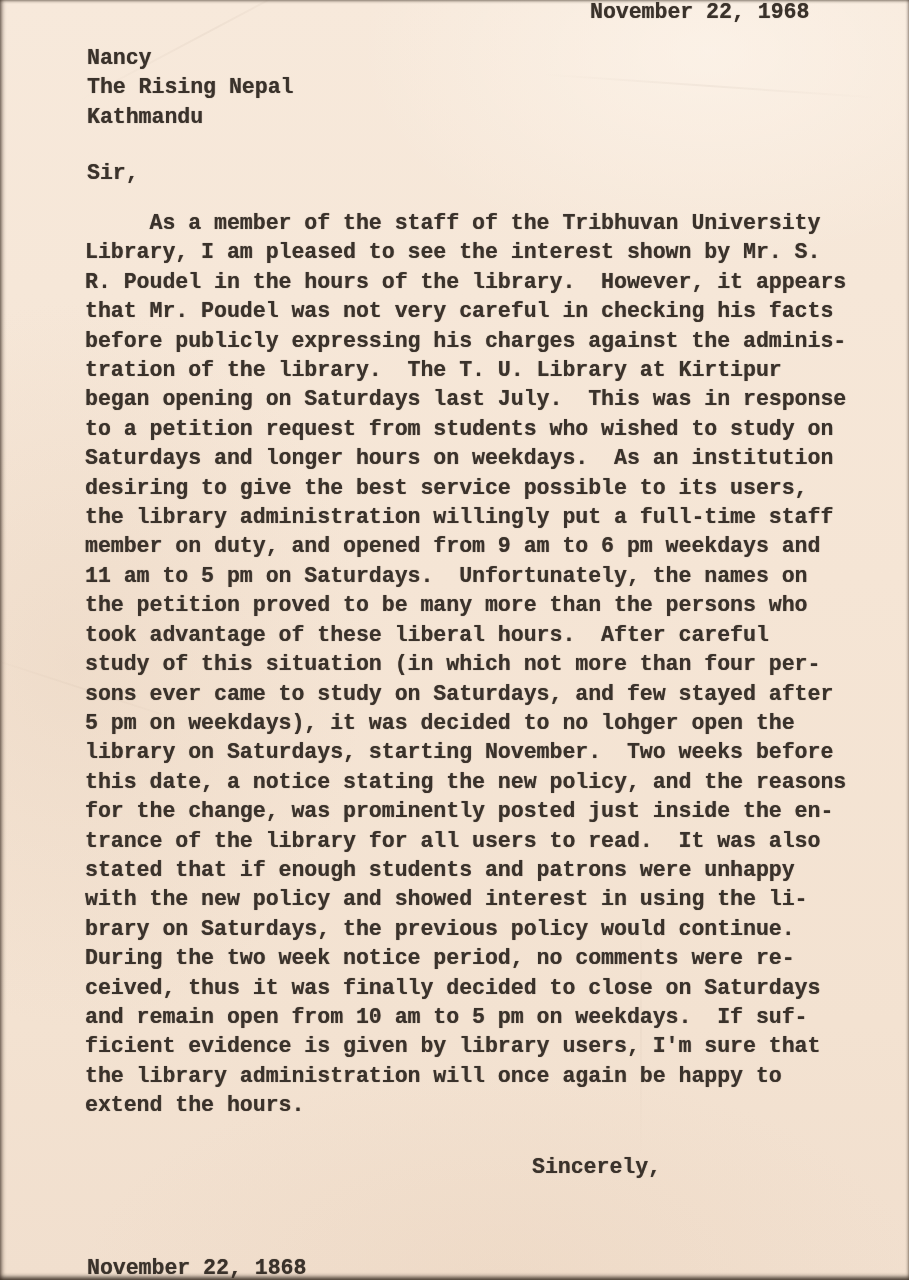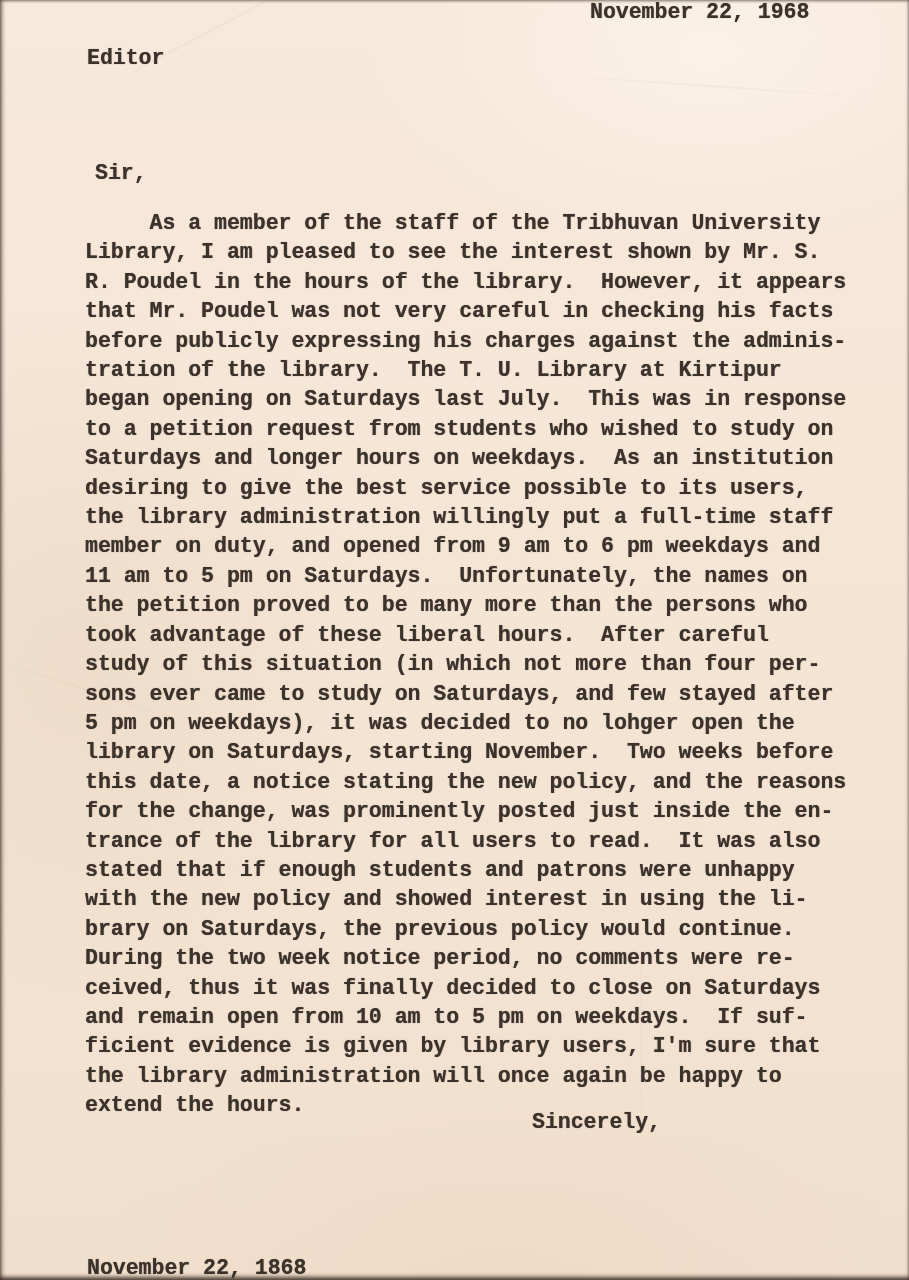--- a/index.html
+++ b/index.html
@@ -41,39 +41,39 @@
     position: absolute;
     font-size: 21.5px;
     line-height: 29.4px;
     white-space: pre;
     font-weight: 700;
     color: #3a322b;
     text-shadow: 0 0 1px rgba(54,44,36,0.55), 0.4px 0.4px 0 rgba(54,44,36,0.28);
   }
   .date-top   { left: 590px; top: -1px;  line-height: 27px; }
   .recipient  { left: 87px;  top: 44px; }
-  .salutation { left: 87px;  top: 159px; margin-left: 8px; }
+  .salutation { left: 87px;  top: 159px; }
   .letter-body{ left: 85px;  top: 209px; }
-  .closing    { left: 532px; top: 1108px; }
+  .closing    { left: 532px; top: 1153px; }
   .sig-left   { left: 87px;  top: 1193px; line-height: 30px; }
   .sig-right  { left: 530px; top: 1198px; }
 </style>
 </head>
 <body>
 
 <div class="page">
 
   <div class="crease c1"></div>
   <div class="crease c2"></div>
   <div class="crease c3"></div>
   <div class="crease c4"></div>
 
   <div class="typed date-top">November 22, 1968</div>
 
-  <div class="typed recipient"><div>Editor</div></div>
+  <div class="typed recipient"><div>Nancy</div><div>The Rising Nepal</div><div>Kathmandu</div></div>
 
   <div class="typed salutation">Sir,</div>
 
   <div class="typed letter-body"><div>     As a member of the staff of the Tribhuvan University</div><div>Library, I am pleased to see the interest shown by Mr. S.</div><div>R. Poudel in the hours of the library.  However, it appears</div><div>that Mr. Poudel was not very careful in checking his facts</div><div>before publicly expressing his charges against the adminis-</div><div>tration of the library.  The T. U. Library at Kirtipur</div><div>began opening on Saturdays last July.  This was in response</div><div>to a petition request from students who wished to study on</div><div>Saturdays and longer hours on weekdays.  As an institution</div><div>desiring to give the best service possible to its users,</div><div>the library administration willingly put a full-time staff</div><div>member on duty, and opened from 9 am to 6 pm weekdays and</div><div>11 am to 5 pm on Saturdays.  Unfortunately, the names on</div><div>the petition proved to be many more than the persons who</div><div>took advantage of these liberal hours.  After careful</div><div>study of this situation (in which not more than four per-</div><div>sons ever came to study on Saturdays, and few stayed after</div><div>5 pm on weekdays), it was decided to no lohger open the</div><div>library on Saturdays, starting November.  Two weeks before</div><div>this date, a notice stating the new policy, and the reasons</div><div>for the change, was prominently posted just inside the en-</div><div>trance of the library for all users to read.  It was also</div><div>stated that if enough students and patrons were unhappy</div><div>with the new policy and showed interest in using the li-</div><div>brary on Saturdays, the previous policy would continue.</div><div>During the two week notice period, no comments were re-</div><div>ceived, thus it was finally decided to close on Saturdays</div><div>and remain open from 10 am to 5 pm on weekdays.  If suf-</div><div>ficient evidence is given by library users, I'm sure that</div><div>the library administration will once again be happy to</div><div>extend the hours.</div></div>
 
   <div class="typed closing">Sincerely,</div>
 
   <div class="typed sig-left">
     <div>November 22, 1868</div>
     

